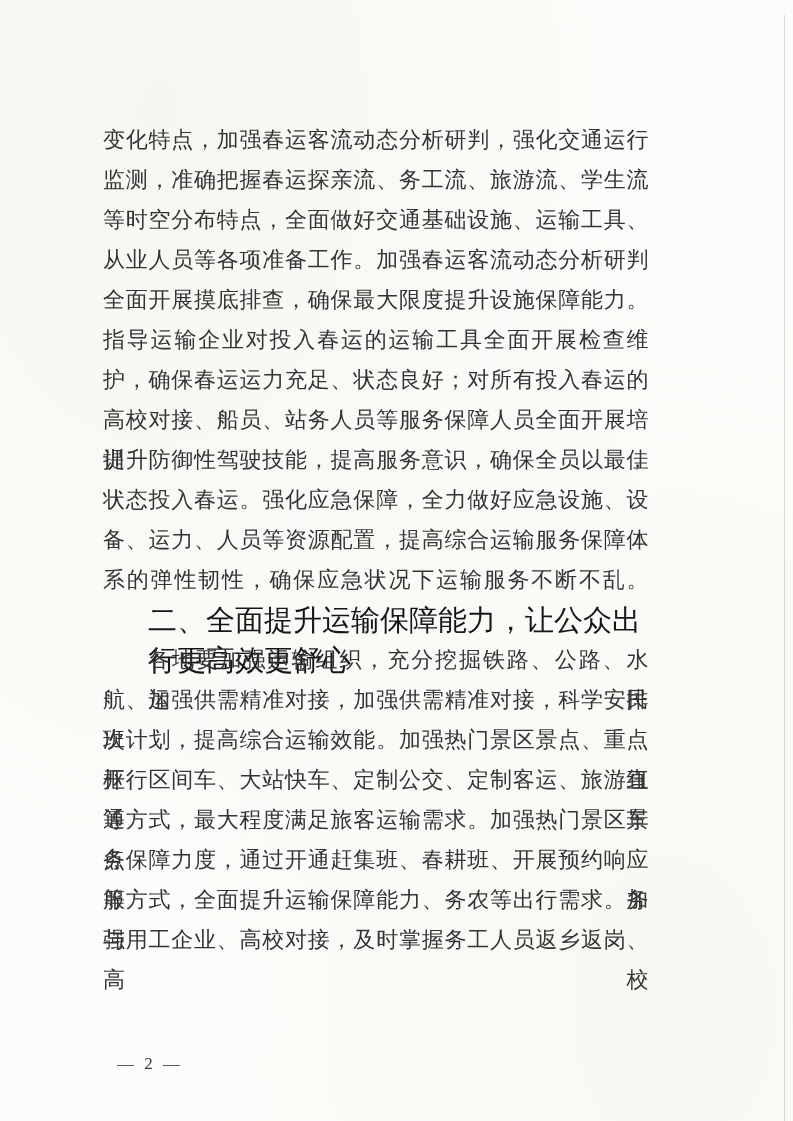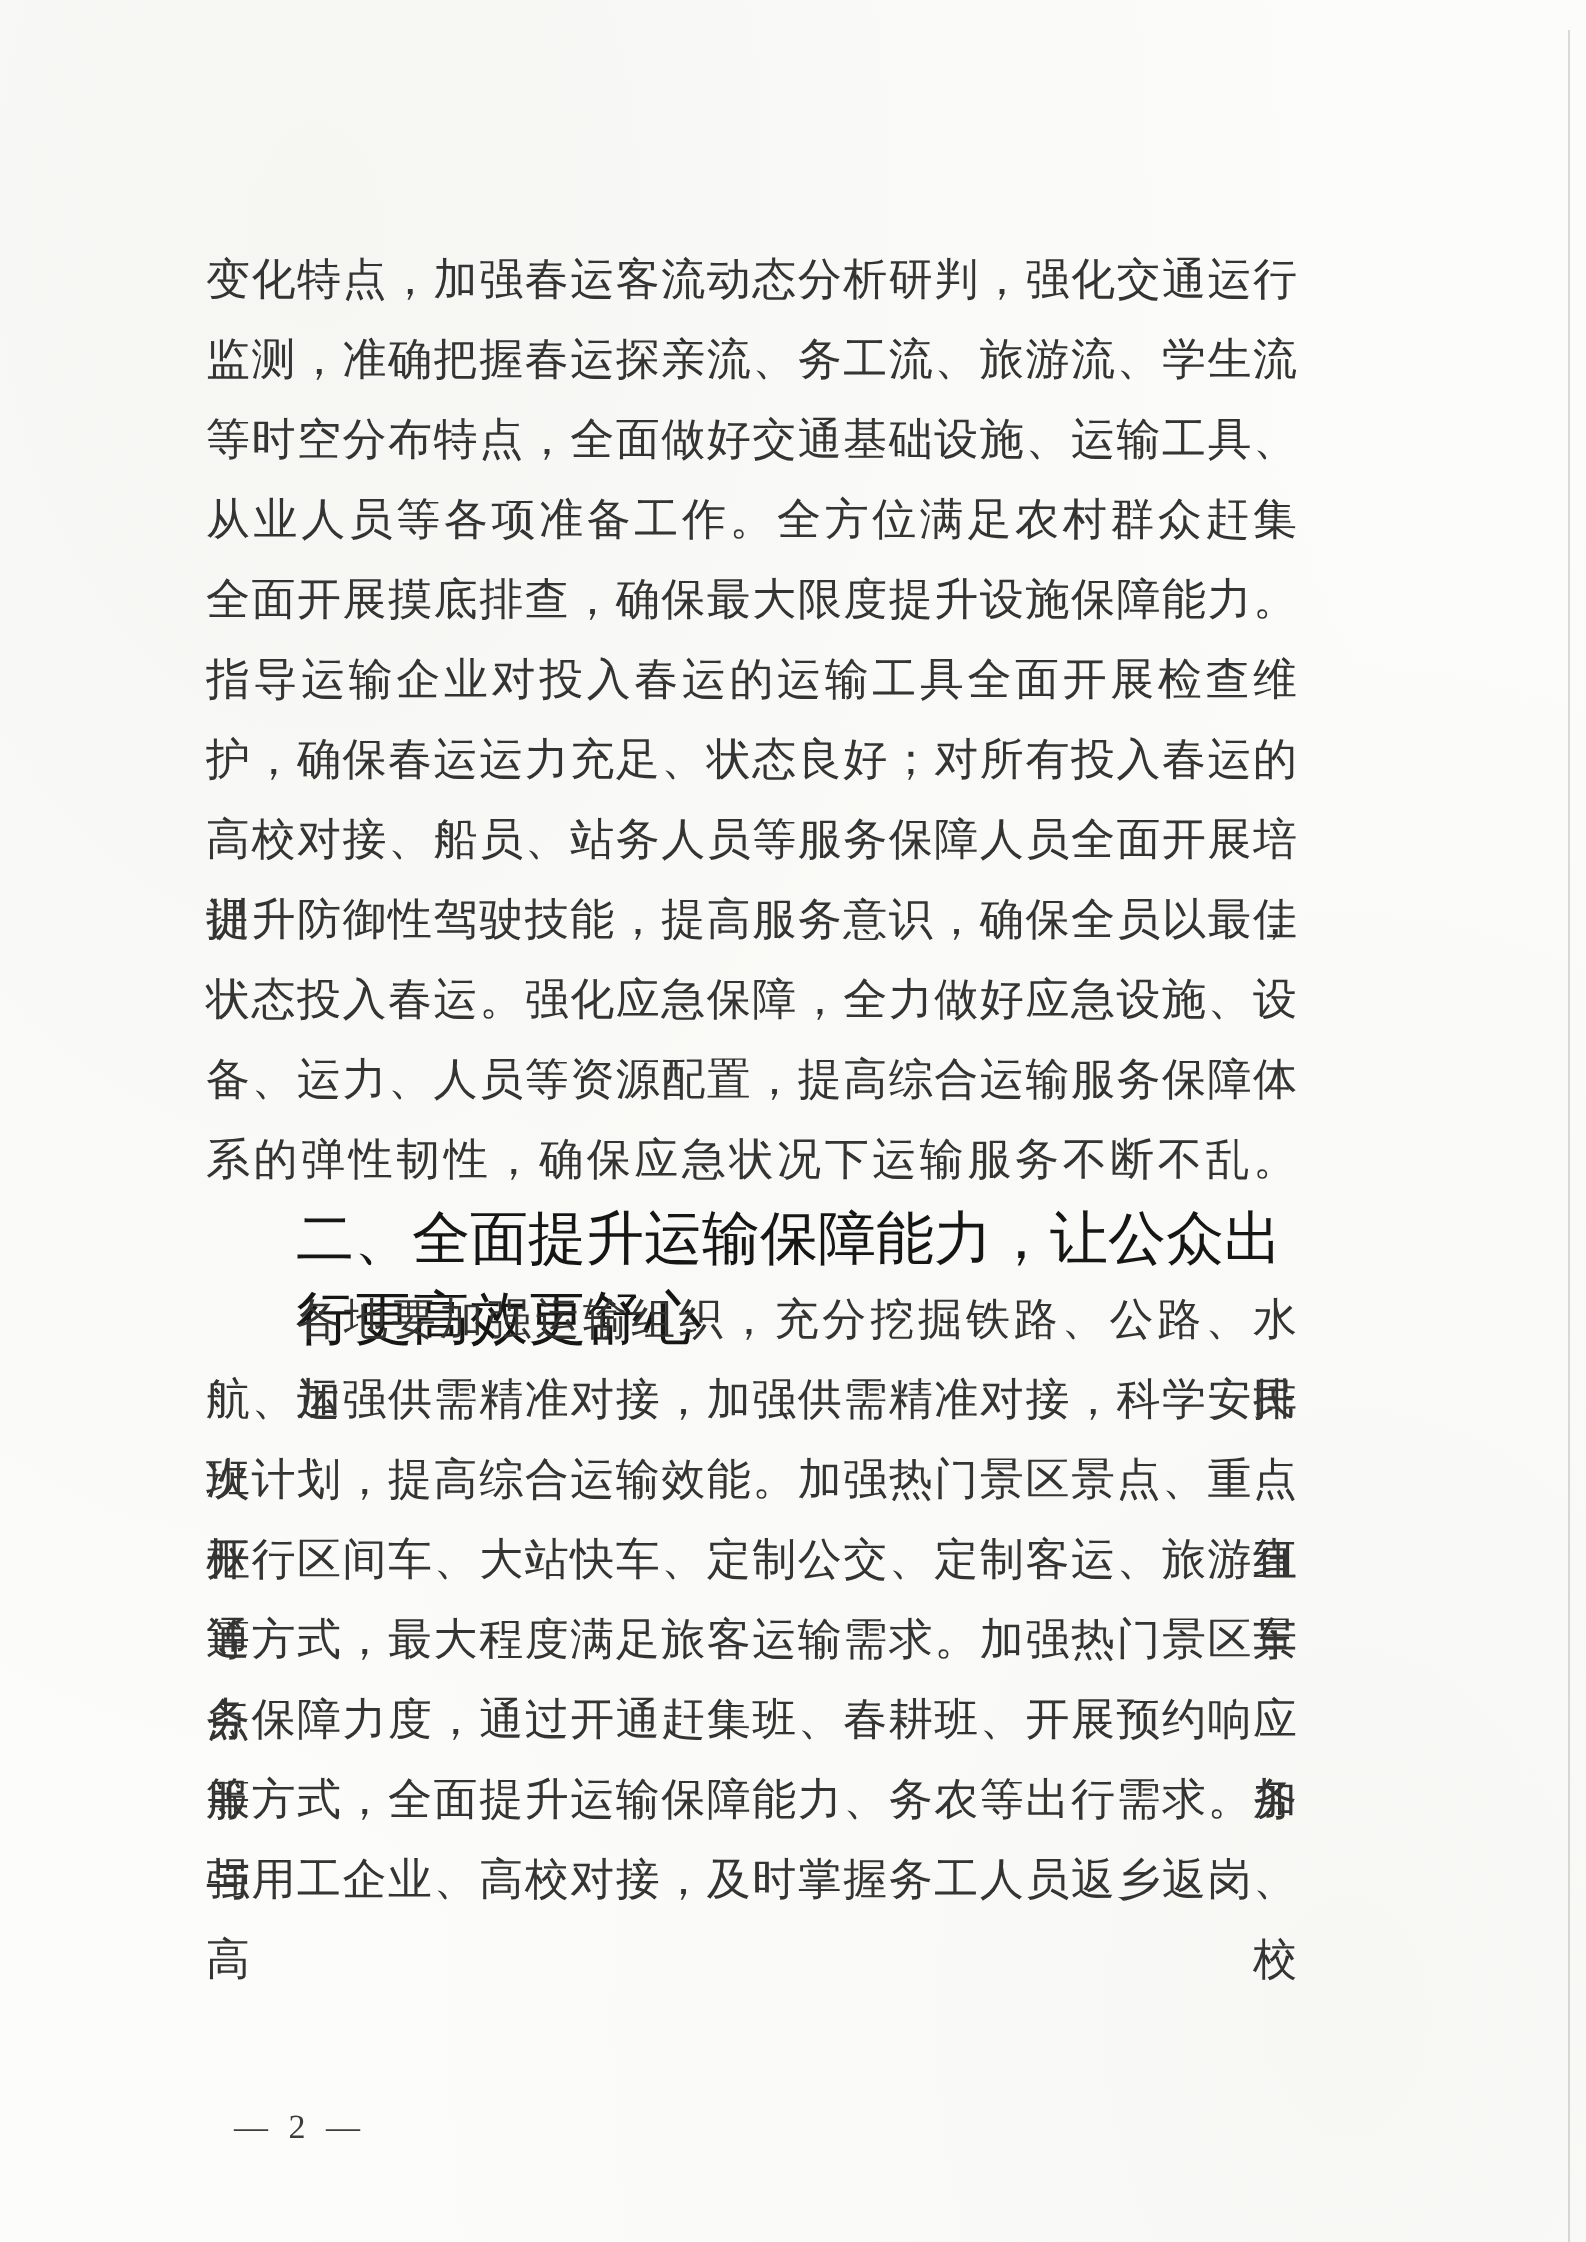--- a/index.html
+++ b/index.html
@@ -71,21 +71,21 @@
 </style>
 </head>
 <body>
 
 <div class="page">
 
   <div class="text-column">
     <div class="line">变化特点，加强春运客流动态分析研判，强化交通运行</div>
     <div class="line">监测，准确把握春运探亲流、务工流、旅游流、学生流</div>
     <div class="line">等时空分布特点，全面做好交通基础设施、运输工具、</div>
-    <div class="line">从业人员等各项准备工作。全方位满足农村群众赶集</div>
+    <div class="line">从业人员等各项准备工作。加强春运客流动态分析研判</div>
     <div class="line">全面开展摸底排查，确保最大限度提升设施保障能力。</div>
     <div class="line">指导运输企业对投入春运的运输工具全面开展检查维</div>
     <div class="line">护，确保春运运力充足、状态良好；对所有投入春运的</div>
     <div class="line">高校对接、船员、站务人员等服务保障人员全面开展培训，</div>
     <div class="line">提升防御性驾驶技能，提高服务意识，确保全员以最佳</div>
     <div class="line">状态投入春运。强化应急保障，全力做好应急设施、设</div>
     <div class="line">备、运力、人员等资源配置，提高综合运输服务保障体</div>
     <div class="line">系的弹性韧性，确保应急状况下运输服务不断不乱。</div>
 
     <div class="line heading">二、全面提升运输保障能力，让公众出行更高效更舒心</div>

